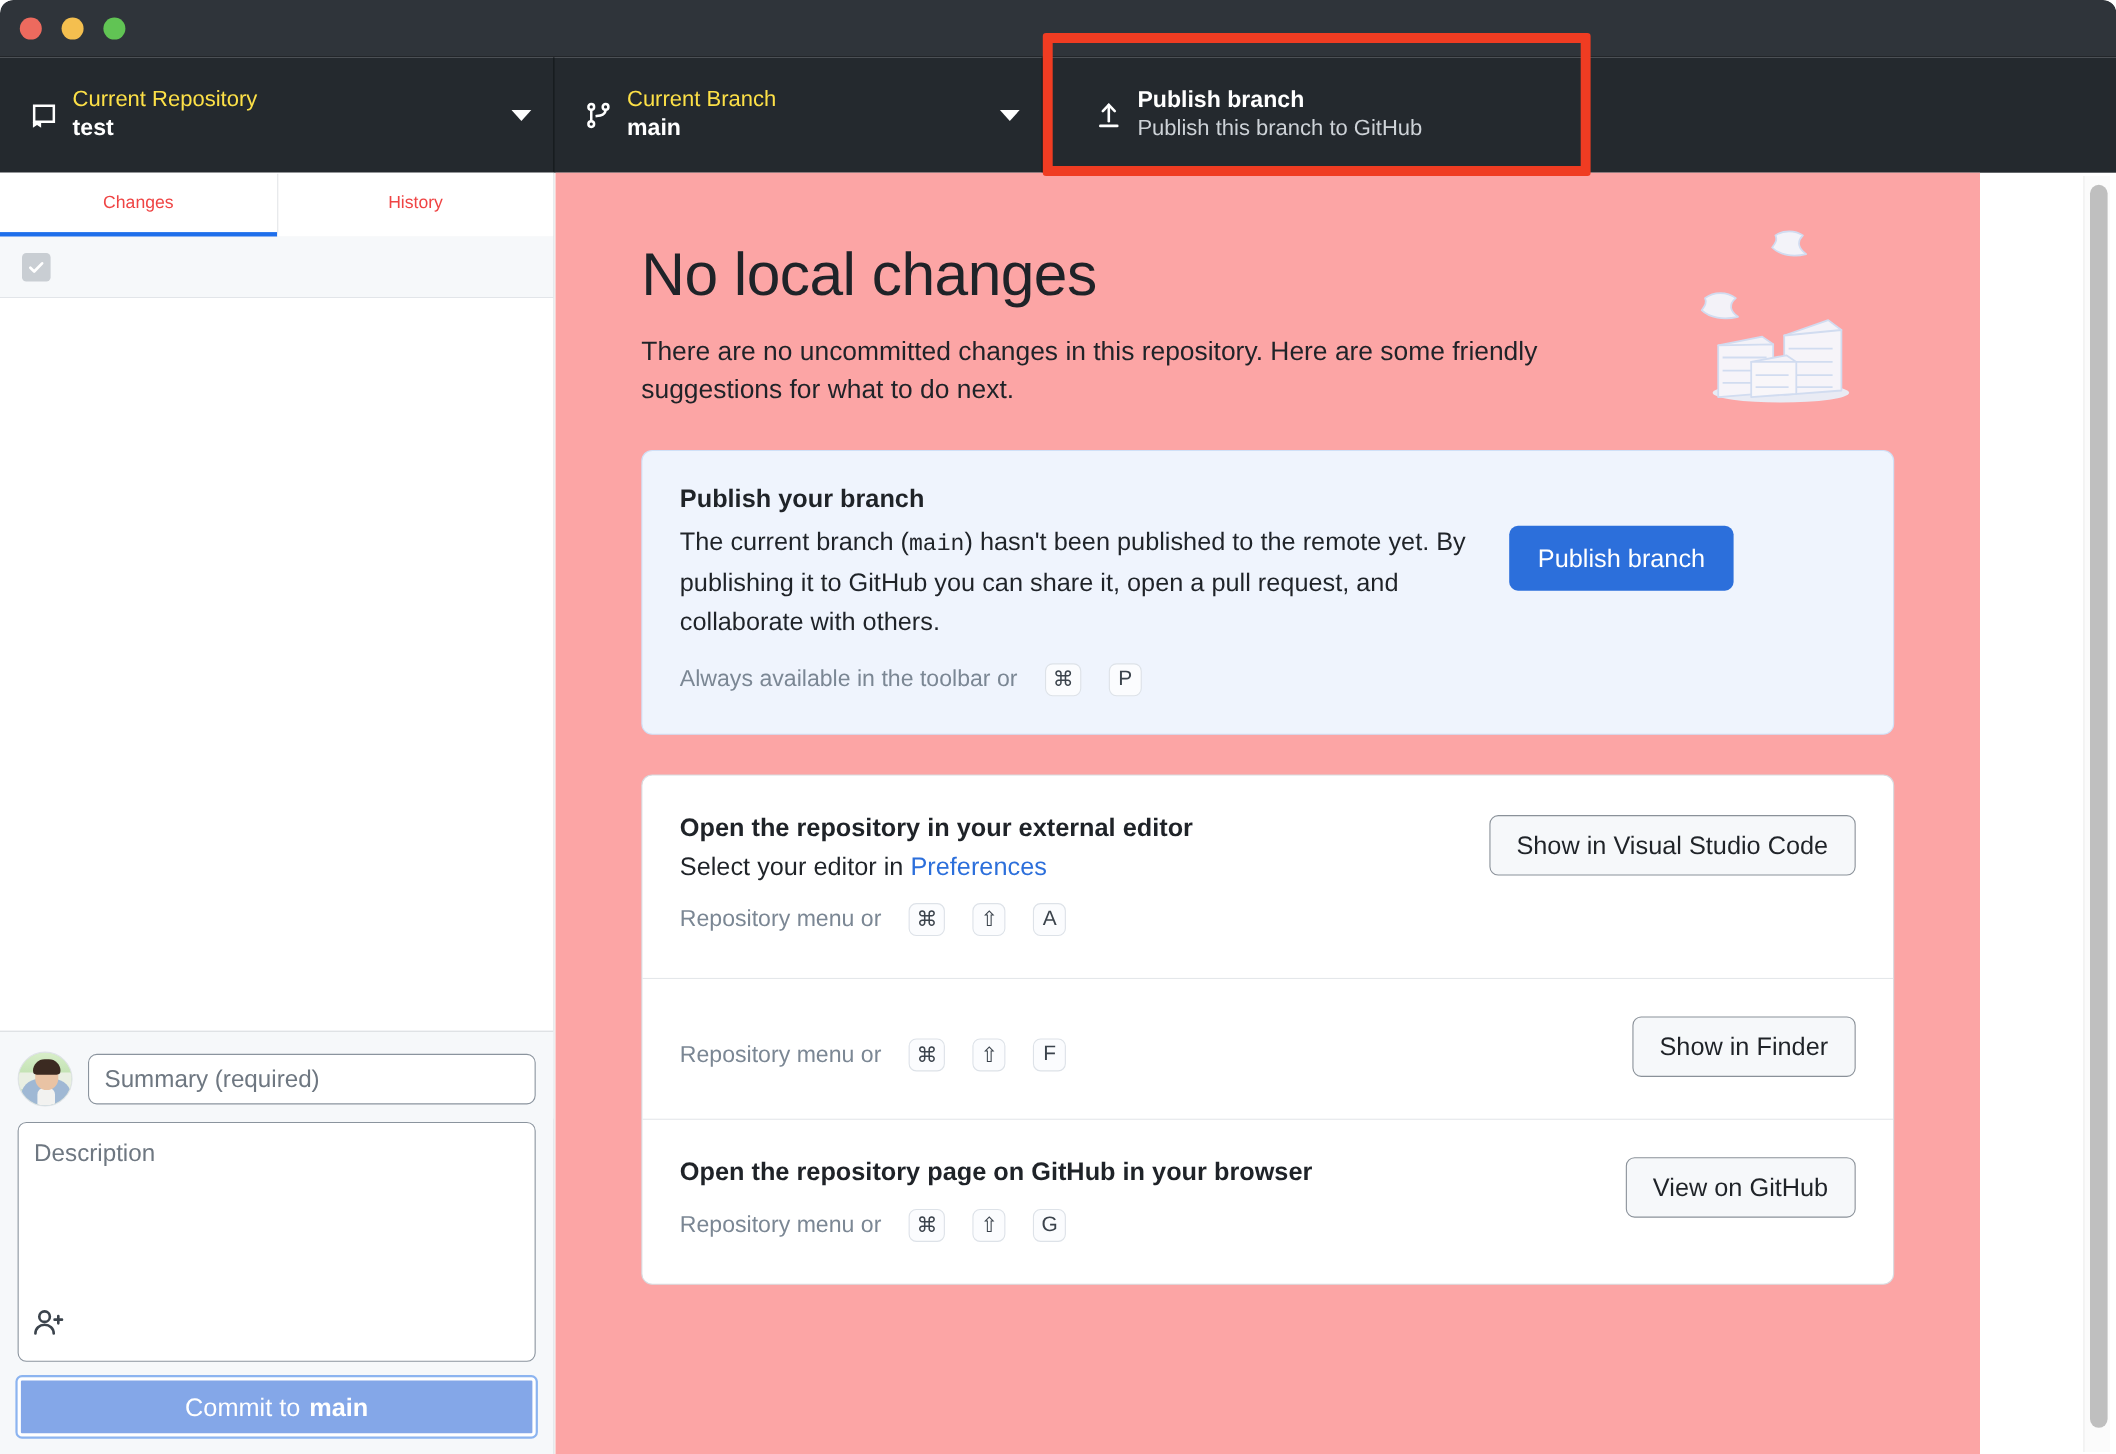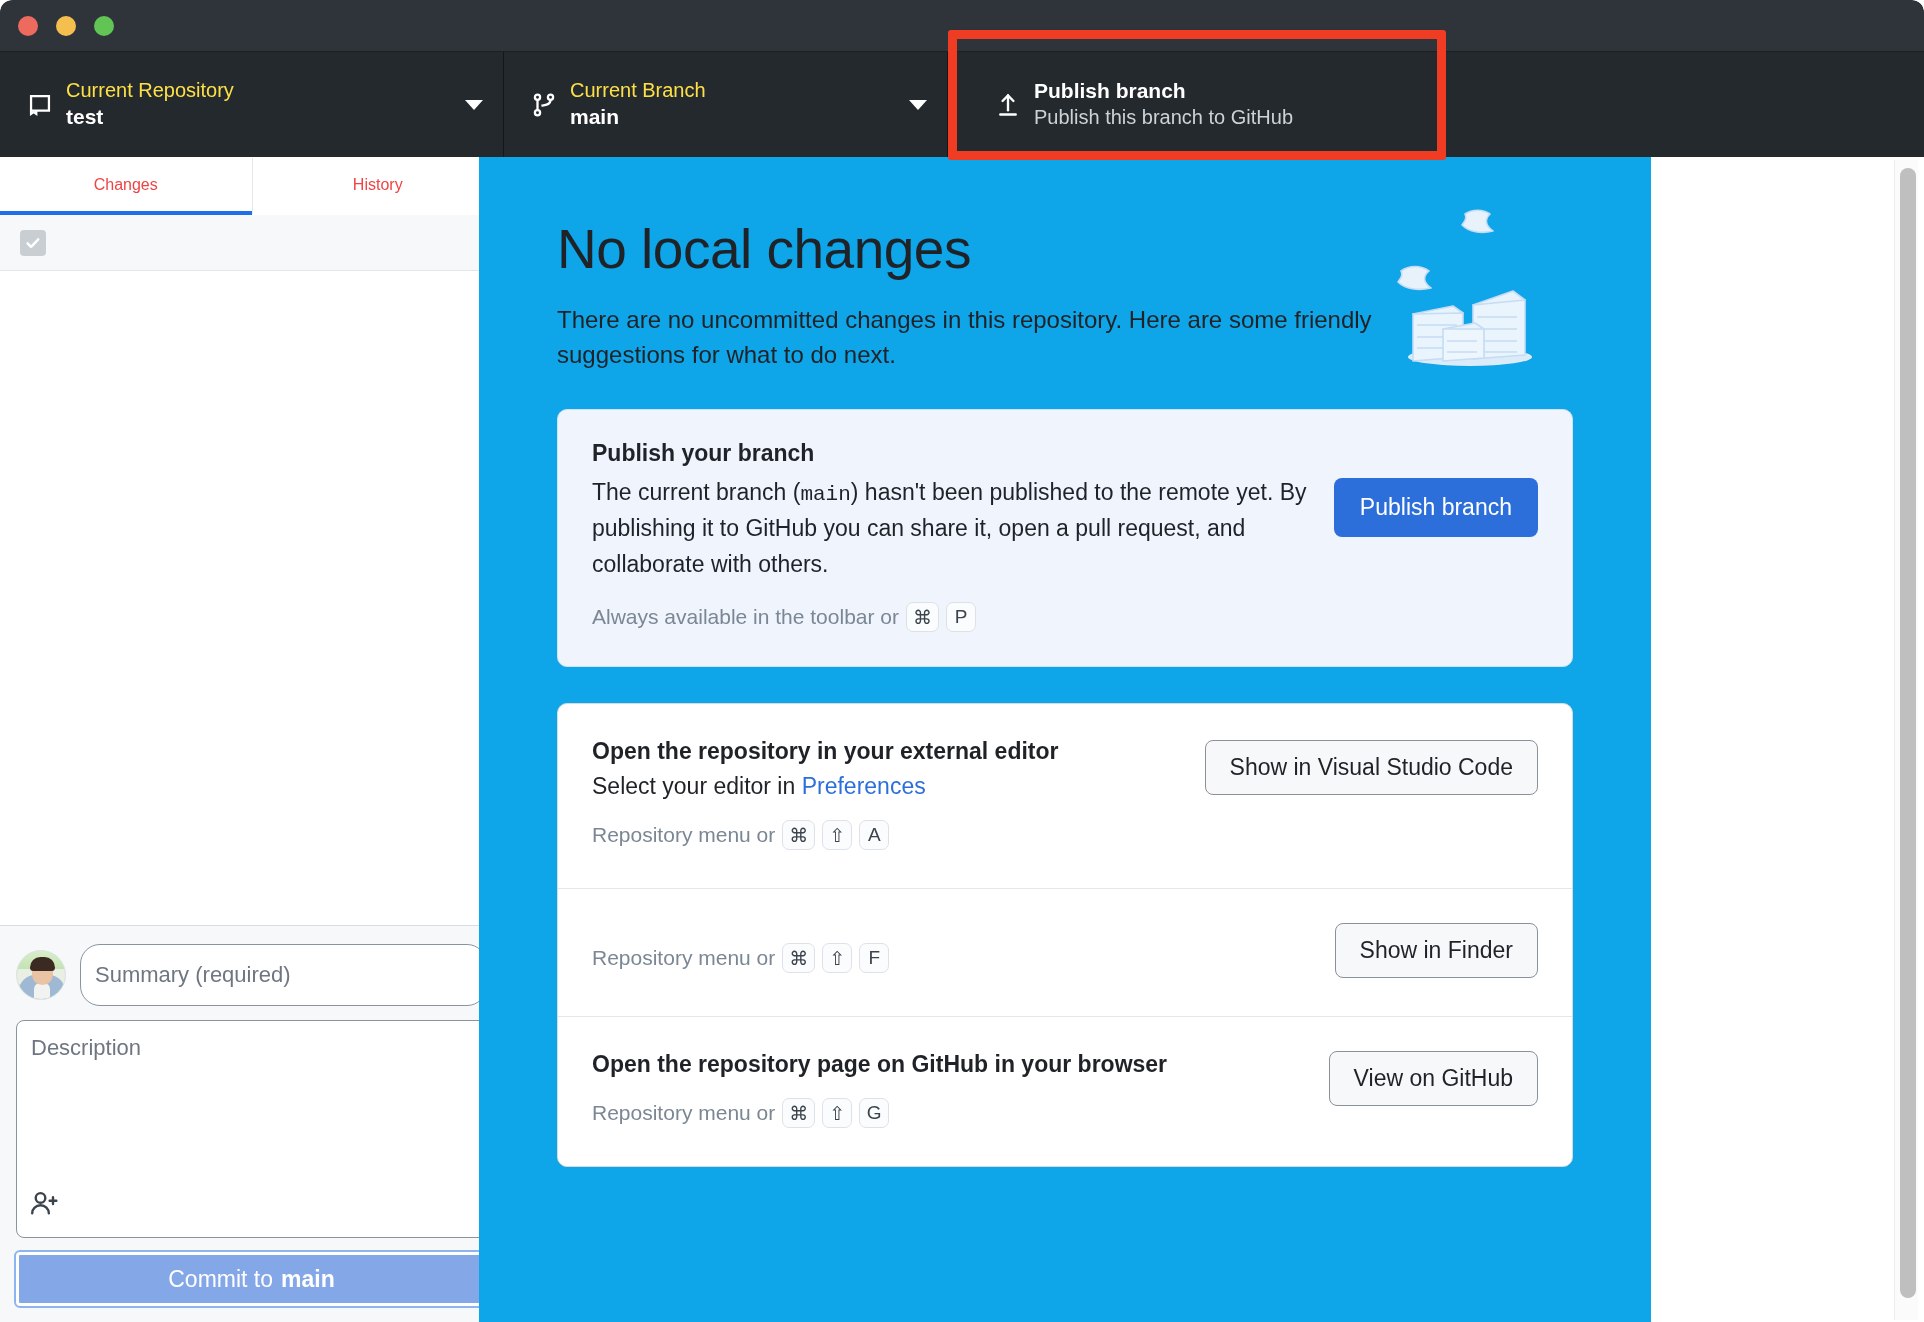--- a/index.html
+++ b/index.html
@@ -112,21 +112,21 @@
     flex: 0 0 auto; overflow: hidden; position: relative;
     background: #cfe3c8; border: 1px solid #dfe3e7;
   }
   #avatar .sky  { position:absolute; left:0; top:0; width:100%; height:46%; background: linear-gradient(#d8eec9,#bfe0b0); }
   #avatar .grnd { position:absolute; left:0; top:38%; width:100%; height:30%; background:#e9efe2; }
   #avatar .body { position:absolute; left:2px; bottom:-6px; width:46px; height:30px; border-radius:16px 16px 0 0; background:#9fb8d4; }
   #avatar .shirt{ position:absolute; left:17px; bottom:-6px; width:16px; height:22px; background:#f2f2f0; border-radius:6px 6px 0 0; }
   #avatar .face { position:absolute; left:15px; top:10px; width:21px; height:24px; border-radius:10px 10px 11px 11px; background:#e9c3a4; }
   #avatar .hair { position:absolute; left:13px; top:6px; width:25px; height:14px; border-radius:12px 12px 4px 4px; background:#3b2a21; }
   #summary-input {
-    flex: 1 1 auto; height: 62px; border: 1px solid #8b949e; border-radius: 20px;
+    flex: 1 1 auto; height: 46px; border: 1px solid #8b949e; border-radius: 8px;
     background: #ffffff; font-size: 22px; color: #6e7781;
     padding: 0 14px; font-family: "Liberation Sans", sans-serif; outline: none;
   }
   #summary-input::placeholder { color: #6e7781; }
   #description-box {
     margin-top: 14px; height: 218px; border: 1px solid #8b949e; border-radius: 8px;
     background: #ffffff; position: relative; padding: 14px 14px;
   }
   #description-placeholder { font-size: 22px; color: #6e7781; }
   #add-coauthor-icon { position: absolute; left: 12px; bottom: 12px; }
@@ -135,22 +135,22 @@
     border: 3px solid #ffffff; outline: 2px solid #8cb4f0;
     border-radius: 4px;
     background: #84a7e8; color: #ffffff; font-size: 23px;
     display: flex; align-items: center; justify-content: center; gap: 8px;
     cursor: default;
   }
   #commit-button .bold { font-weight: bold; }
 
   
   #main {
-    position: absolute; left: 479px; top: 157px;
-    width: 1172px; height: 1165px; background: #0ea5e9;
+    position: absolute; left: 505px; top: 157px;
+    width: 1295px; height: 1165px; background: #fca5a5;
     overflow: hidden;
   }
   #main-inner { position: relative; padding: 60px 78px 0 78px; }
 
   #blank-illustration { position: absolute; right: 76px; top: 48px; width: 210px; height: 170px; opacity: .95; }
 
   #page-title { font-size: 55px; font-weight: normal; color: #1f2328; letter-spacing: -0.5px; }
   #page-subtitle { margin-top: 22px; font-size: 24px; line-height: 1.45; color: #1f2328; max-width: 845px; }
 
   .card {
@@ -158,21 +158,21 @@
   }
   #publish-card {
     background: #eff4fd; border: 1px solid #cfe0f7;
     padding: 30px 34px 34px 34px;
     display: flex; align-items: flex-start; gap: 24px;
   }
   #publish-card-text { flex: 1 1 auto; max-width: 730px; }
   .card-title { font-size: 23px; font-weight: bold; color: #1f2328; }
   .card-body { margin-top: 8px; font-size: 23px; line-height: 1.55; color: #1f2328; }
   .mono { font-family: "Liberation Mono", monospace; font-size: 21px; }
-  .card-hint { margin-top: 20px; font-size: 21px; color: #7b8794; display: flex; align-items: center; gap: 7px; flex-wrap: wrap; }
+  .card-hint { margin-top: 20px; font-size: 21px; color: #7b8794; display: flex; align-items: center; gap: 25px; flex-wrap: wrap; }
   kbd {
     display: inline-flex; align-items: center; justify-content: center;
     min-width: 30px; height: 30px; padding: 0 6px;
     border: 1px solid #dde2e8; border-radius: 7px;
     background: #fbfcfe; color: #3b434c;
     font-family: "Liberation Sans", sans-serif; font-size: 19px;
   }
   #publish-card-btn-wrap { flex: 0 0 auto; padding-top: 38px; }
   .btn-primary {
     background: #2c6fdb; color: #ffffff; border: none; border-radius: 8px;

